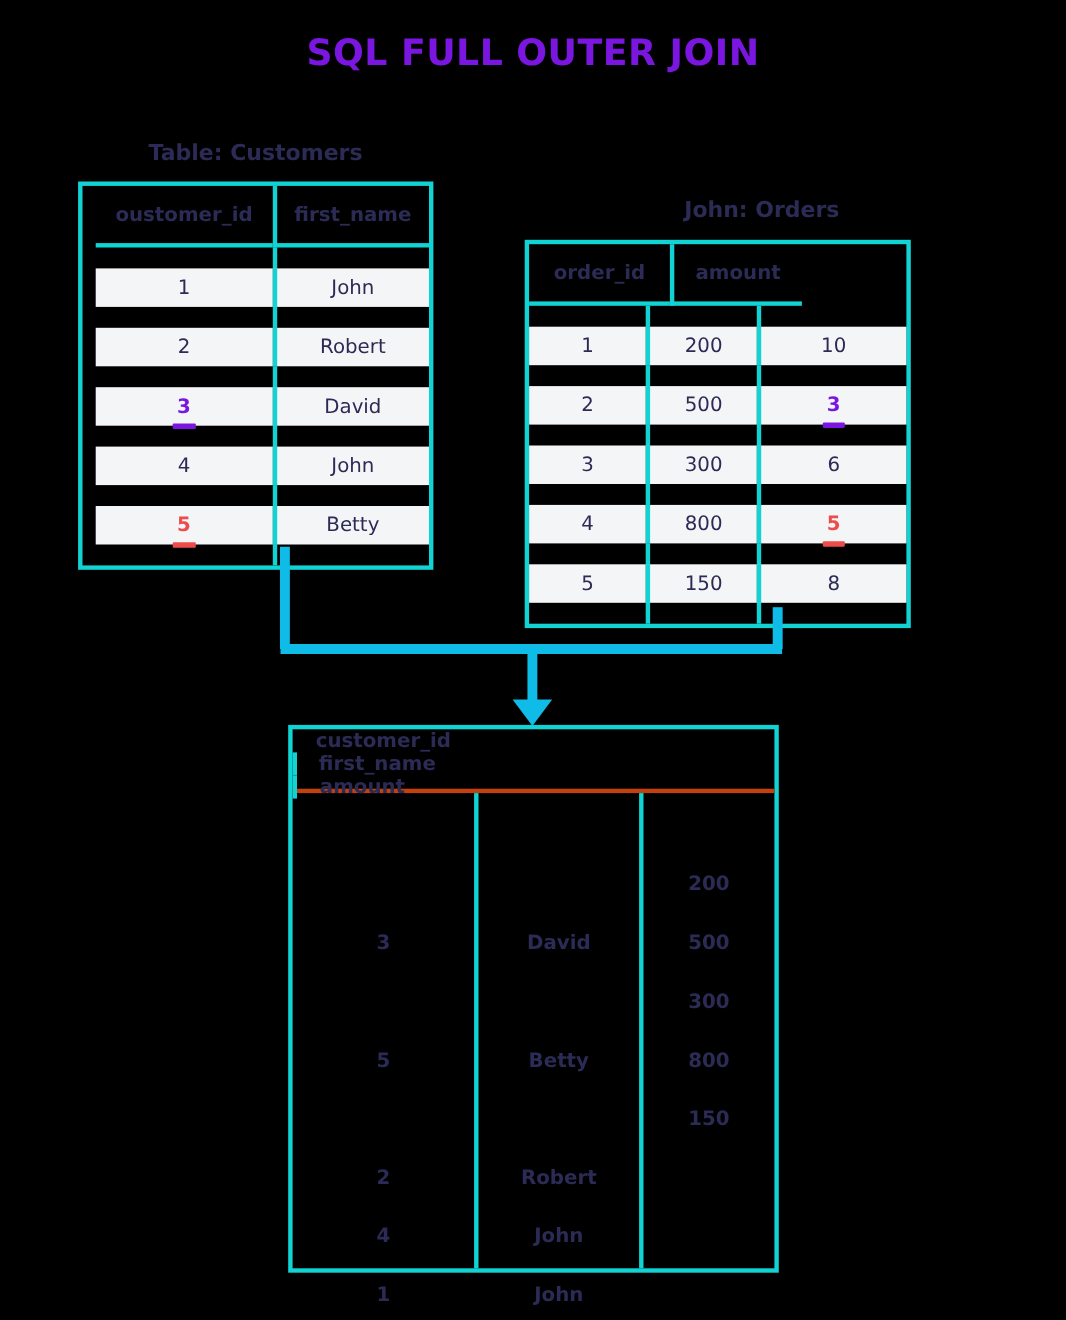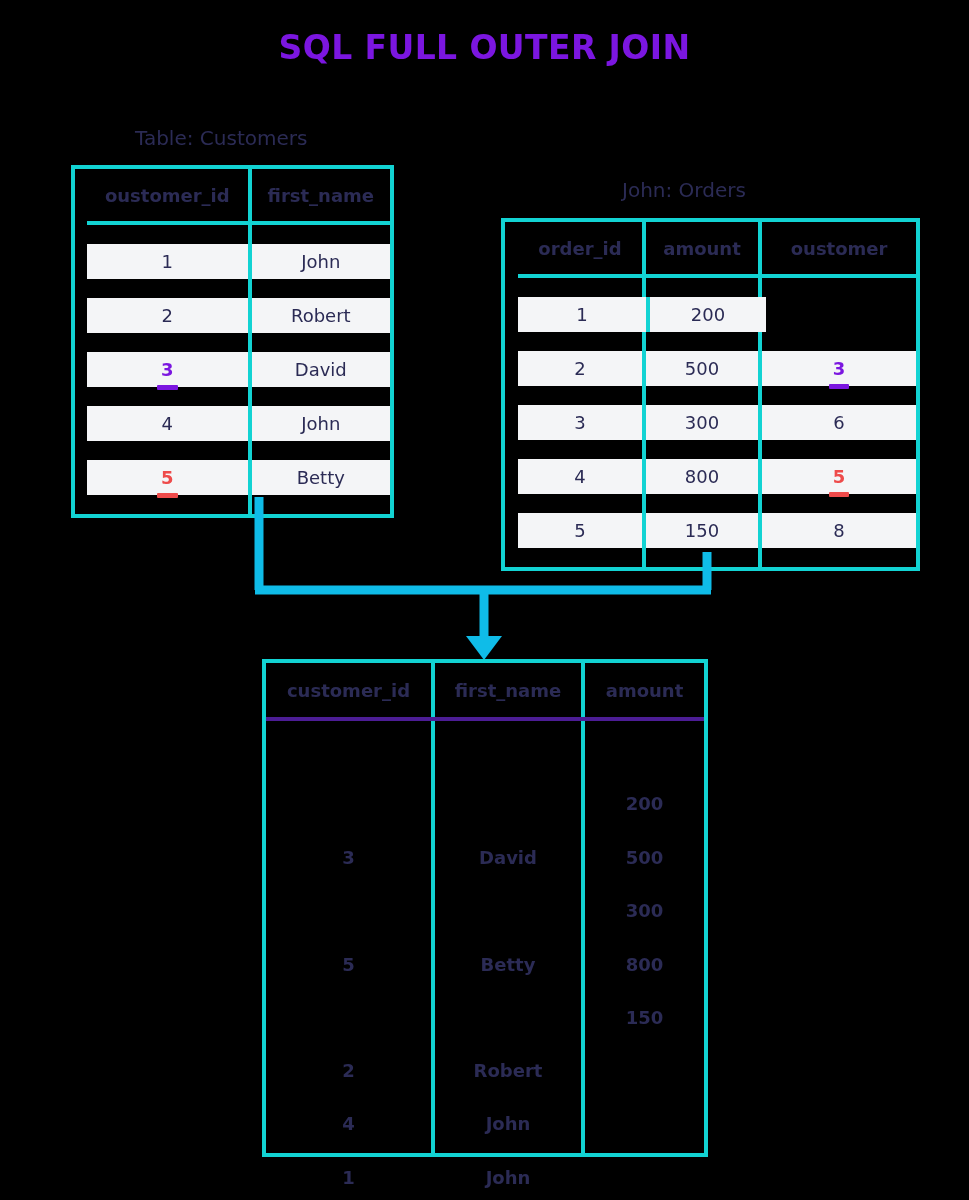--- a/index.html
+++ b/index.html
@@ -26,21 +26,21 @@
     font-size: 33px;
     font-weight: 700;
     letter-spacing: 0.4px;
     color: #7B16E0;
   }
 
   
   .tbl-caption {
     position: absolute;
     font-size: 20px;
-    font-weight: 400;
+    font-weight: 700;
     color: #2B2B55;
     white-space: nowrap;
   }
   #cap-customers { left: 135px; top: 126px; }
   #cap-orders    { left: 622px; top: 178px; }
 
   
   .src-table {
     position: absolute;
     box-sizing: border-box;
@@ -101,21 +101,21 @@
   }
   .hl.purple::after { background: #7B16E0; }
   .hl.red::after    { background: #EE4B4B; }
 
   
   #tbl-customers { left: 71px; top: 165px; width: 323px; padding-left: 12px; }
   #tbl-customers .col-0 { width: 167px; }
   #tbl-customers .col-1 { width: 148px; }
 
   
-  #tbl-orders { left: 501px; top: 218px; width: 419px; padding-left: 13px; }
+  #tbl-orders { left: 477px; top: 218px; width: 351px; }
   #tbl-orders .col-0 { width: 128px; }
   #tbl-orders .col-1 { width: 120px; }
   #tbl-orders .col-2 { width: 163px; }
 
   
   #connectors {
     position: absolute;
     left: 0; top: 0;
     width: 969px; height: 1200px;
     pointer-events: none;
@@ -127,21 +127,22 @@
     left: 262px;
     top: 659px;
     width: 446px;
     box-sizing: border-box;
     border: 4px solid #12D3D3;
     background: transparent;
   }
   #tbl-result .res-head {
     display: flex;
     height: 54px;
-    border-bottom: 4px solid #4c1d95;
+    border-bottom: 4px solid #c2410c;
+    flex-direction: column;
   }
   #tbl-result .res-body {
     display: flex;
     height: 432px;
   }
   #tbl-result .rcol {
     box-sizing: border-box;
     position: relative;
   }
   #tbl-result .rcol + .rcol { border-left: 4px solid #12D3D3; }
@@ -240,32 +241,32 @@
     <div class="cell col-0"></div>
     <div class="cell col-1"></div>
   </div>
 </div>
 
 <div class="src-table" id="tbl-orders">
 
   <div class="row hdr-row">
     <div class="cell col-0">order_id</div>
     <div class="cell col-1">amount</div>
-    <div class="cell col-2">oustomer</div>
   </div>
 
   <div class="row gap-row">
     <div class="cell col-0"></div>
     <div class="cell col-1"></div>
     <div class="cell col-2"></div>
   </div>
 
   <div class="row data-row">
     <div class="cell col-0">1</div>
     <div class="cell col-1">200</div>
+    <div class="cell col-2">10</div>
   </div>
 
   <div class="row gap-row">
     <div class="cell col-0"></div>
     <div class="cell col-1"></div>
     <div class="cell col-2"></div>
   </div>
 
   <div class="row data-row">
     <div class="cell col-0">2</div>

